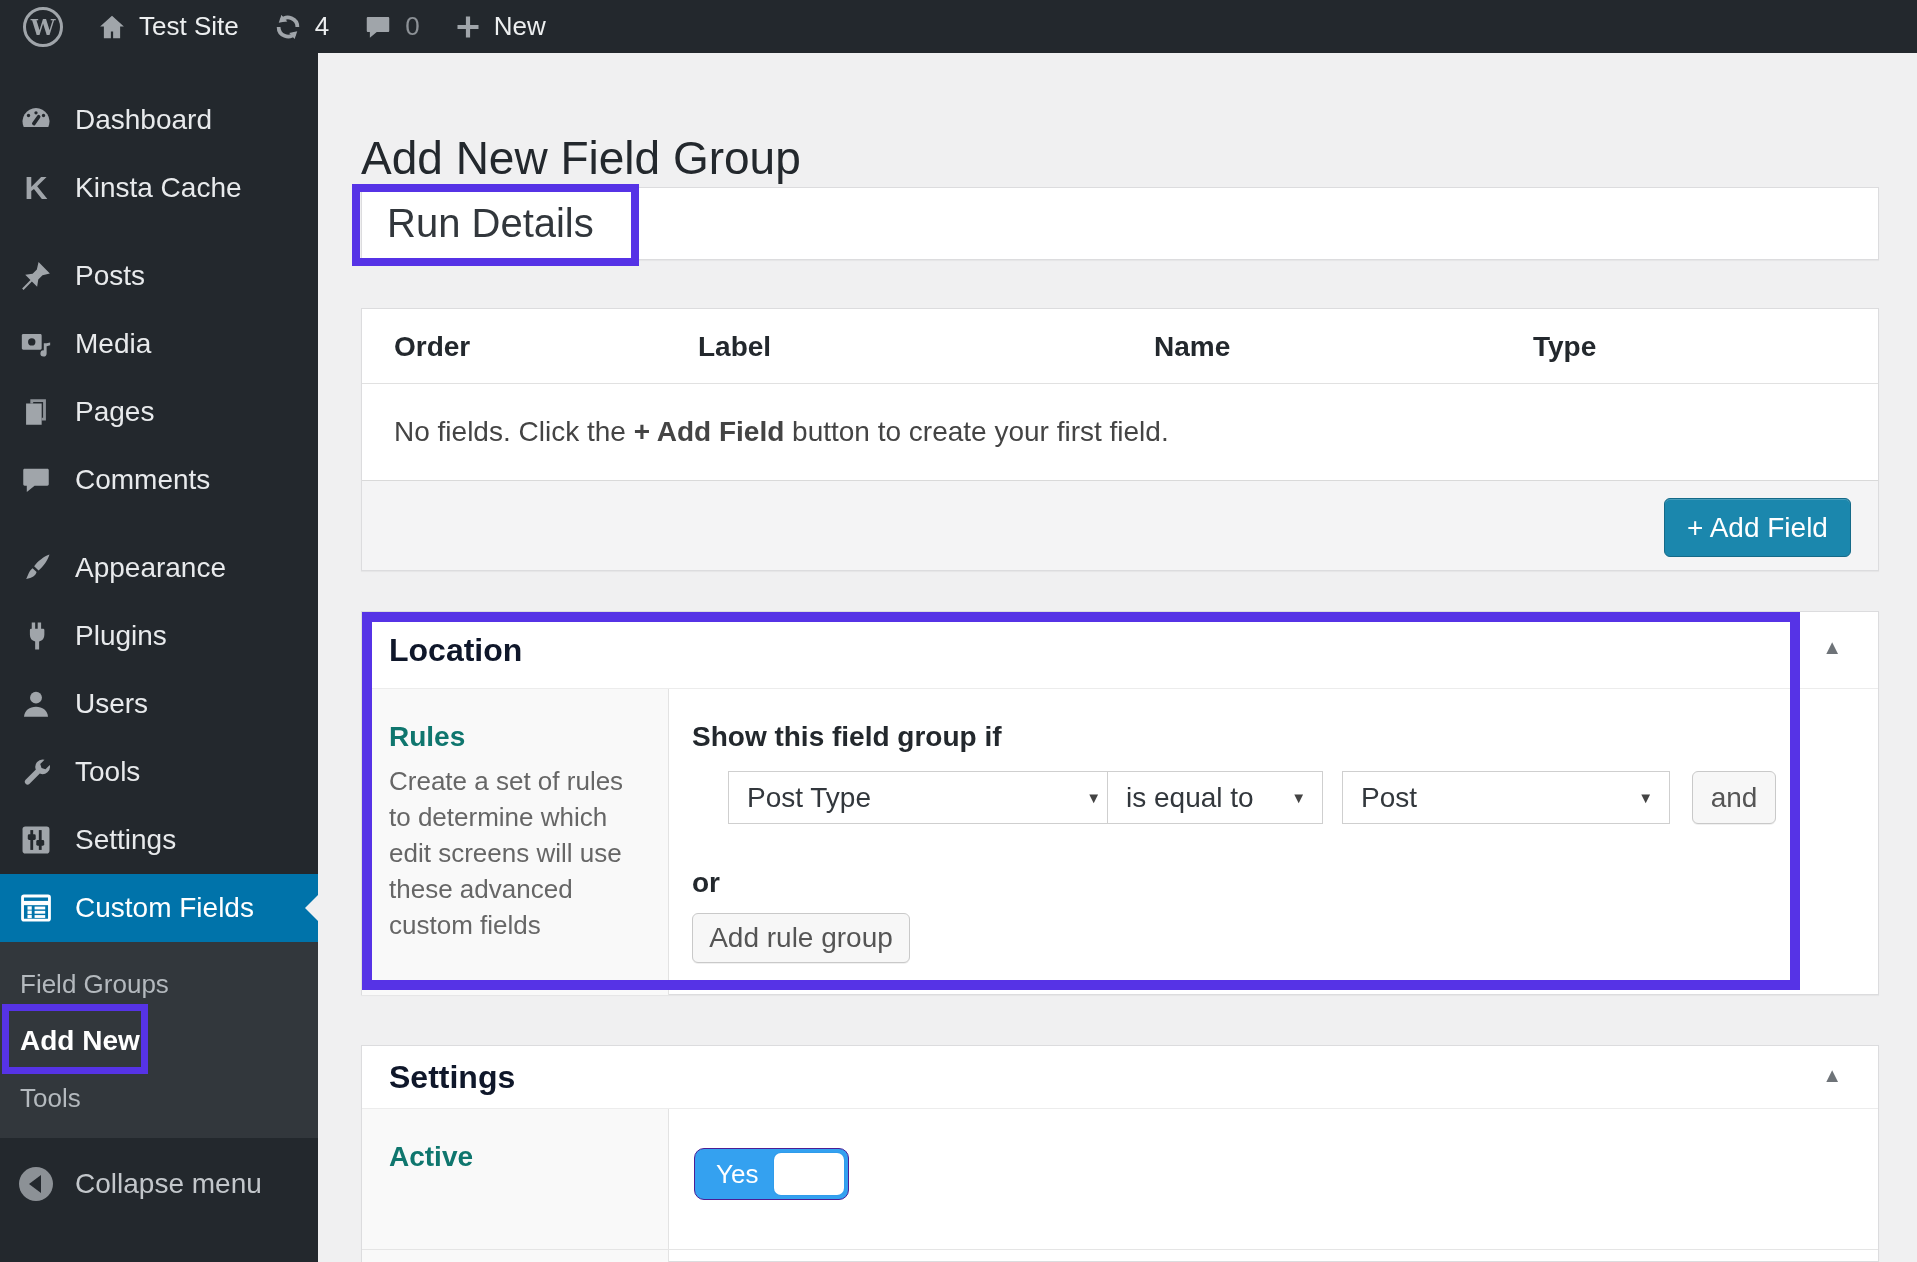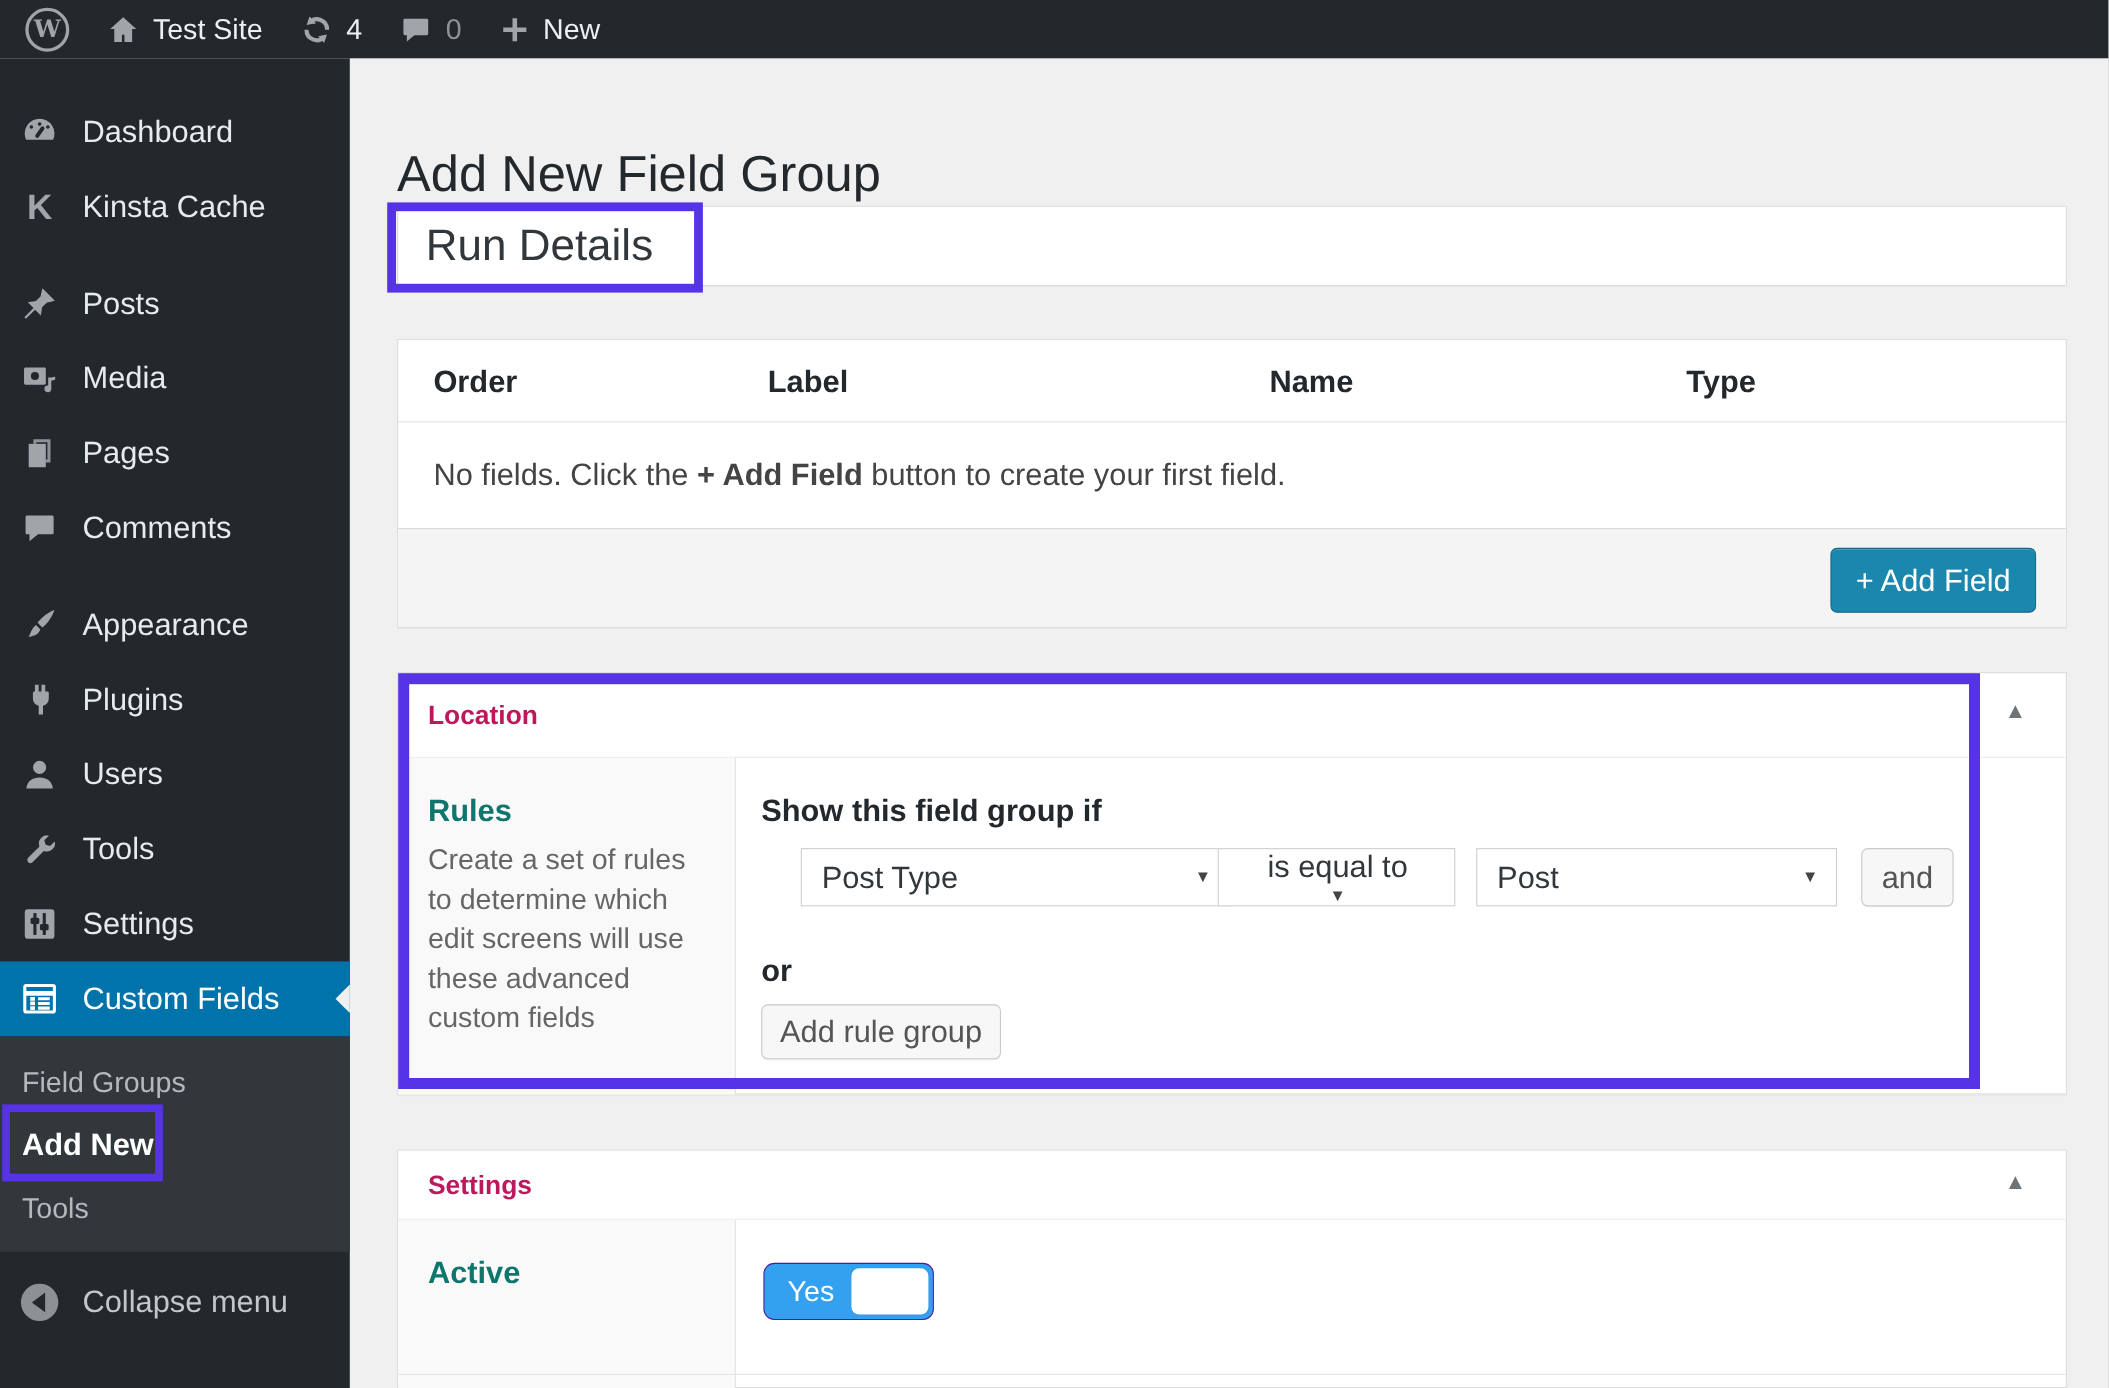--- a/index.html
+++ b/index.html
@@ -48,21 +48,21 @@
   #tfoot{position:absolute;left:0;top:171px;width:100%;height:90px;background:#f4f4f5;
          border-top:1px solid #d9d9d9;box-sizing:border-box;}
   #add-field-btn{position:absolute;right:27px;top:17px;width:185px;height:57px;background:#1b87ad;
                  border:1px solid #156a88;border-radius:6px;color:#fff;font-size:28px;
                  display:flex;align-items:center;justify-content:center;cursor:pointer;
                  box-shadow:inset 0 1px 0 rgba(255,255,255,.2);}
   
   #locationbox{left:361px;top:611px;width:1518px;height:384px;}
   #settingsbox{left:361px;top:1045px;width:1518px;height:217px;}
   .mb-header{position:absolute;left:0;top:0;width:100%;box-sizing:border-box;}
-  .mb-title{position:absolute;left:27px;font-size:24px;font-weight:bold;color:#be185d;}
+  .mb-title{position:absolute;left:27px;font-size:32px;font-weight:bold;color:#0f172a;}
   .mb-arrow{position:absolute;right:36px;font-size:20px;color:#6e7378;cursor:pointer;}
   .leftcol{position:absolute;left:0;width:307px;background:#f9f9f9;border-right:1px solid #e3e3e3;
            box-sizing:border-box;}
   .leftcol-label{position:absolute;left:27px;font-size:28px;font-weight:bold;color:#0f766e;}
   #rules-desc{position:absolute;left:27px;top:74px;width:258px;font-size:26px;line-height:36px;color:#666;}
   #show-if-label{position:absolute;left:330px;top:109px;font-size:28px;font-weight:bold;color:#23282d;}
   .sel{position:absolute;top:159px;height:53px;background:#fff;border:1px solid #cfcfcf;box-sizing:border-box;
        display:flex;align-items:center;justify-content:space-between;padding:0 16px 0 18px;
        font-size:28px;color:#32373c;cursor:pointer;}
   .sel .caret{font-size:15px;color:#444;}
@@ -298,21 +298,21 @@
     </div>
     <div class="leftcol" style="top:77px;height:306px;">
       <span class="leftcol-label" style="top:32px;">Rules</span>
       <div id="rules-desc">Create a set of rules to determine which edit screens will use these advanced custom fields</div>
     </div>
     <span id="show-if-label">Show this field group if</span>
     <div class="sel" style="left:330px;width:390px;margin-left:36px;">
       <span>Post Type</span>
       <span class="caret">▼</span>
     </div>
-    <div class="sel" style="left:745px;width:216px;flex-direction:column;">
+    <div class="sel" style="left:745px;width:216px;">
       <span>is equal to</span>
       <span class="caret">▼</span>
     </div>
     <div class="sel" style="left:980px;width:328px;">
       <span>Post</span>
       <span class="caret">▼</span>
     </div>
     <div class="gray-btn" id="and-btn">and</div>
     <span id="or-label">or</span>
     <div class="gray-btn" id="add-rule-btn">Add rule group</div>

